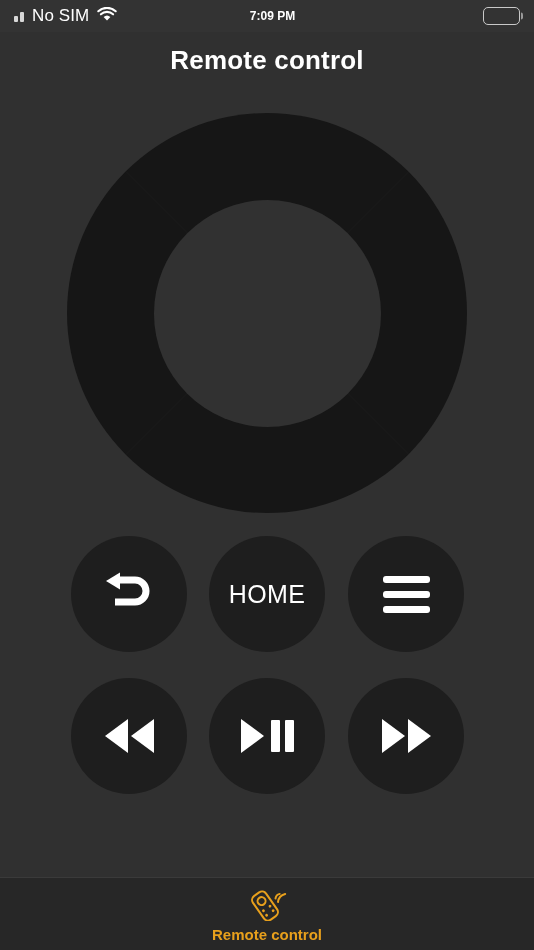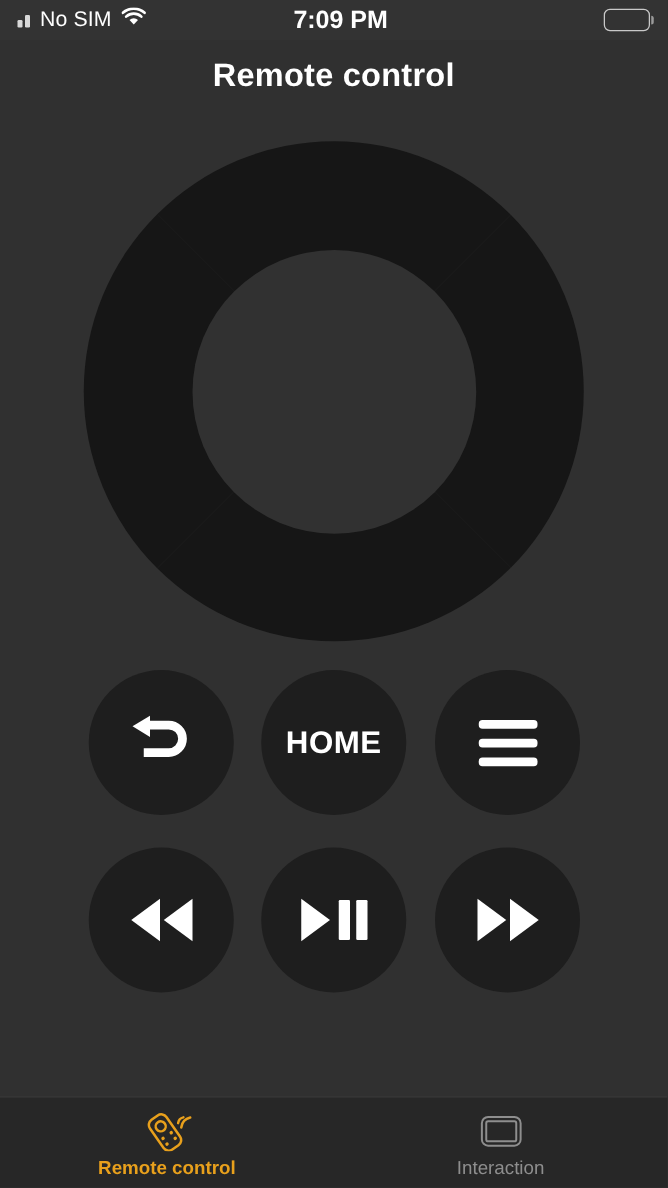--- a/index.html
+++ b/index.html
@@ -25,21 +25,21 @@
   }
   .sb-signal{ display:flex; align-items:flex-end; gap:2px; height:12px; }
   .sb-signal i{ display:block; width:4px; background:#d8d8d8; border-radius:1px; }
   .sb-signal i:nth-child(1){ height:6px; }
   .sb-signal i:nth-child(2){ height:10px; }
   .sb-nosim{ font-size:17px; font-weight:400; color:#ffffff; letter-spacing:.1px; }
   .sb-wifi{ display:block; }
   .sb-center{
     position:absolute; left:0; width:534px; top:0; height:32px;
     display:flex; align-items:center; justify-content:center;
-    font-size:20px; font-weight:600; color:#ffffff;padding-left:11px;
+    font-size:12px; font-weight:600; color:#ffffff;padding-left:11px;
   }
   .sb-right{
     position:absolute; right:14px; top:0; height:32px;
     display:flex; align-items:center; gap:2px;
   }
   .battery{
     width:37px; height:18px; border:1.6px solid #c9c9c9;
     border-radius:5px; padding:2px; position:relative;
   }
   .battery-fill{ height:100%; background:#ffffff; border-radius:2px; }
@@ -80,21 +80,21 @@
   .dpad-seam.b{ transform:rotate(-45deg); }
 
   
   .btn{
     position:absolute; width:116px; height:116px;
     border-radius:50%; background:#1e1e1e;
     display:flex; align-items:center; justify-content:center;
     cursor:pointer;
   }
   .btn-home-label{
-    font-size:25px; font-weight:700; color:#ffffff; letter-spacing:.4px;
+    font-size:25px; font-weight:400; color:#ffffff; letter-spacing:.4px;
   }
 
   
   .hamburger{ display:flex; flex-direction:column; gap:8px; }
   .hamburger span{ display:block; width:47px; height:7px; background:#ffffff; border-radius:3px; }
 
   
   .tri-l{
     width:0;height:0;border-top:17px solid transparent;border-bottom:17px solid transparent;
     border-right:23px solid #ffffff;
@@ -219,24 +219,15 @@
           <circle cx="14" cy="25.5" r="1.4" fill="#E8A01C"></circle>
           <circle cx="22" cy="25.5" r="1.4" fill="#E8A01C"></circle>
         </g>
         <path d="M28.5 9.5 a5.5 5.5 0 0 1 4.2 -4.6" stroke="#E8A01C" stroke-width="2" fill="none" stroke-linecap="round"></path>
         <path d="M31 13 a9.5 9.5 0 0 1 7.2 -8" stroke="#E8A01C" stroke-width="2" fill="none" stroke-linecap="round"></path>
       </svg>
     </span>
     <span class="tab-label">Remote control</span>
   </div>
 
-  <div class="tab">
-    <span class="tab-icon">
-      <svg width="40" height="32" viewBox="0 0 40 32">
-        <rect x="4.5" y="4.5" width="31" height="23" rx="5" ry="5" stroke="#8e8e8e" stroke-width="1.6" fill="none"></rect>
-        <rect x="8" y="8" width="24" height="16" rx="1.5" ry="1.5" stroke="#8e8e8e" stroke-width="1.6" fill="none"></rect>
-      </svg>
-    </span>
-    <span class="tab-label">Interaction</span>
-  </div>
 
 
 </div>
 
 </body></html>

